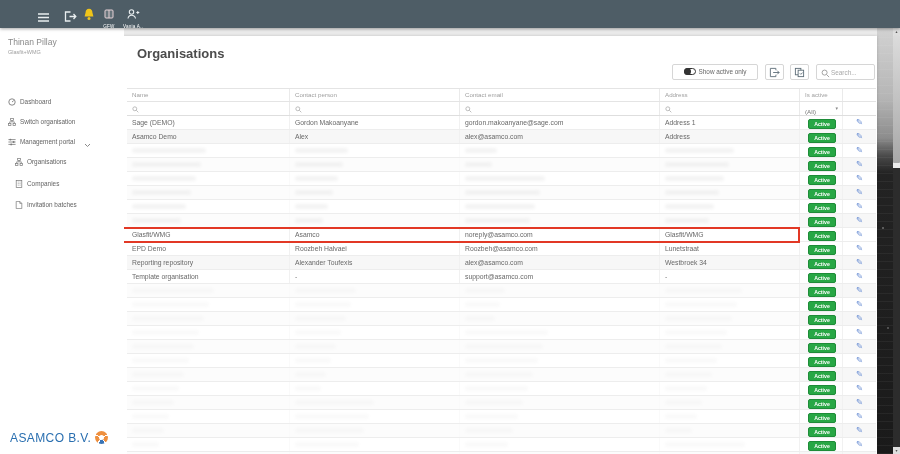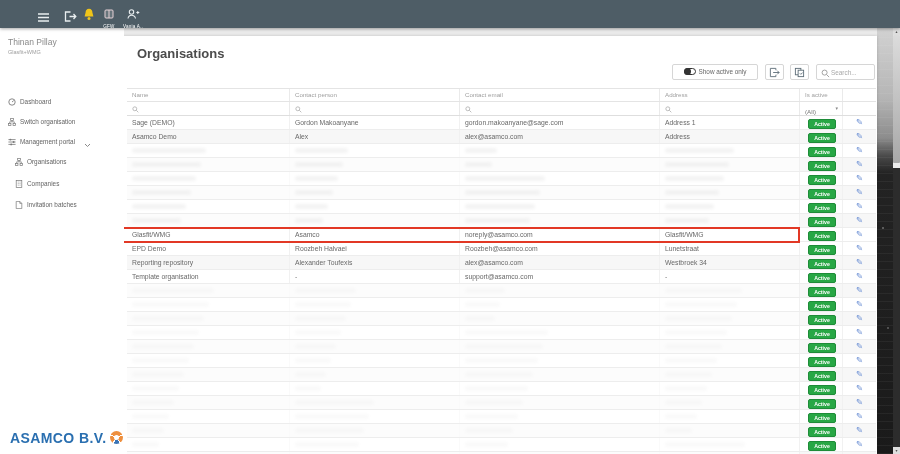--- a/index.html
+++ b/index.html
@@ -15,21 +15,21 @@
   #sidebar{position:absolute;left:0;top:28px;width:124px;height:426px;background:#fff;z-index:20}
   #user-name{position:absolute;left:8px;top:9px;font-size:8.5px;color:#8a8a8a}
   #user-org{position:absolute;left:8px;top:21px;font-size:5.5px;color:#9e9e9e}
   .side-item{position:absolute;left:0;width:103px;height:14px;line-height:14px;cursor:pointer}
   .side-item .lbl{font-size:6.4px;color:#646464;vertical-align:middle}
   .side-item svg{vertical-align:middle;margin-right:4px}
   .side-root{padding-left:8px;box-sizing:border-box}
   .side-child{padding-left:15px;box-sizing:border-box}
   .chev{position:absolute;right:8px;top:4px}
   #side-footer{position:absolute;left:10px;top:400px;white-space:nowrap}
-  #logo-text{font-size:14px;font-weight:bold;color:#2a6fb0;letter-spacing:.4px;vertical-align:middle}
+  #logo-text{font-size:12px;font-weight:normal;color:#2a6fb0;letter-spacing:.4px;vertical-align:middle}
   #logo-mark{display:inline-block;width:13px;height:13px;border-radius:50%;margin-left:4px;vertical-align:middle;
      background:conic-gradient(#ee8f3e 0 60deg,#fff 60deg 72deg,#ee8f3e 72deg 140deg,#fff 140deg 152deg,
                 #3a74b5 152deg 205deg,#fff 205deg 217deg,#ee8f3e 217deg 285deg,#fff 285deg 297deg,#ee8f3e 297deg 360deg);
      position:relative}
   #logo-mark::after{content:'';position:absolute;left:4px;top:4px;width:5px;height:5px;border-radius:50%;background:#fff}
   
   .strip{position:absolute;top:28px;height:426px;z-index:5}
   #strip-left{left:103px;width:16px;
      background:
        radial-gradient(circle at 4px 40px, rgba(255,255,255,.35) .6px, transparent 1.4px),

